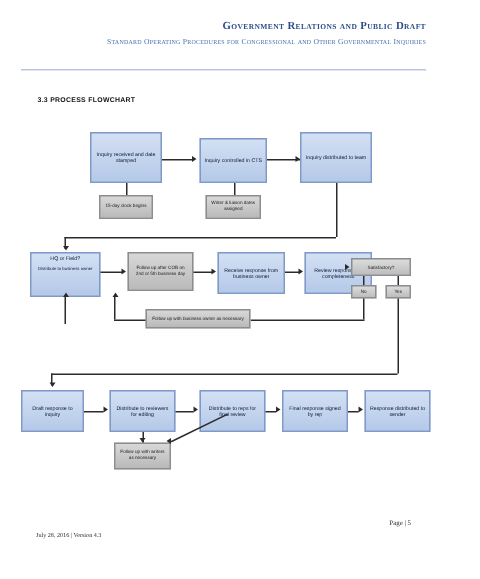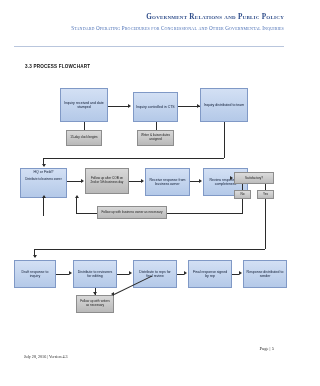--- a/index.html
+++ b/index.html
@@ -103,21 +103,21 @@
     font-size:4.6px;color:#2a2a2a;
     font-family:"Liberation Serif",serif;
   }
 </style>
 </head>
 <body>
 
 <div class="page">
 
   <div class="hdr">
-    <div class="hdr-title">Government Relations and Public Policy</div>
+    <div class="hdr-title">Government Relations and Public Draft</div>
     <div class="hdr-sub">Standard Operating Procedures for Congressional and Other Governmental Inquiries</div>
   </div>
   <div class="hdr-rule"></div>
 
   <div class="sec-head">3.3 PROCESS FLOWCHART</div>
 
   <div class="chart">
 
     <div class="node blue" style="left:60px;top:8px;width:48px;height:34px;">
       <span>Inquiry received and date stamped</span>

